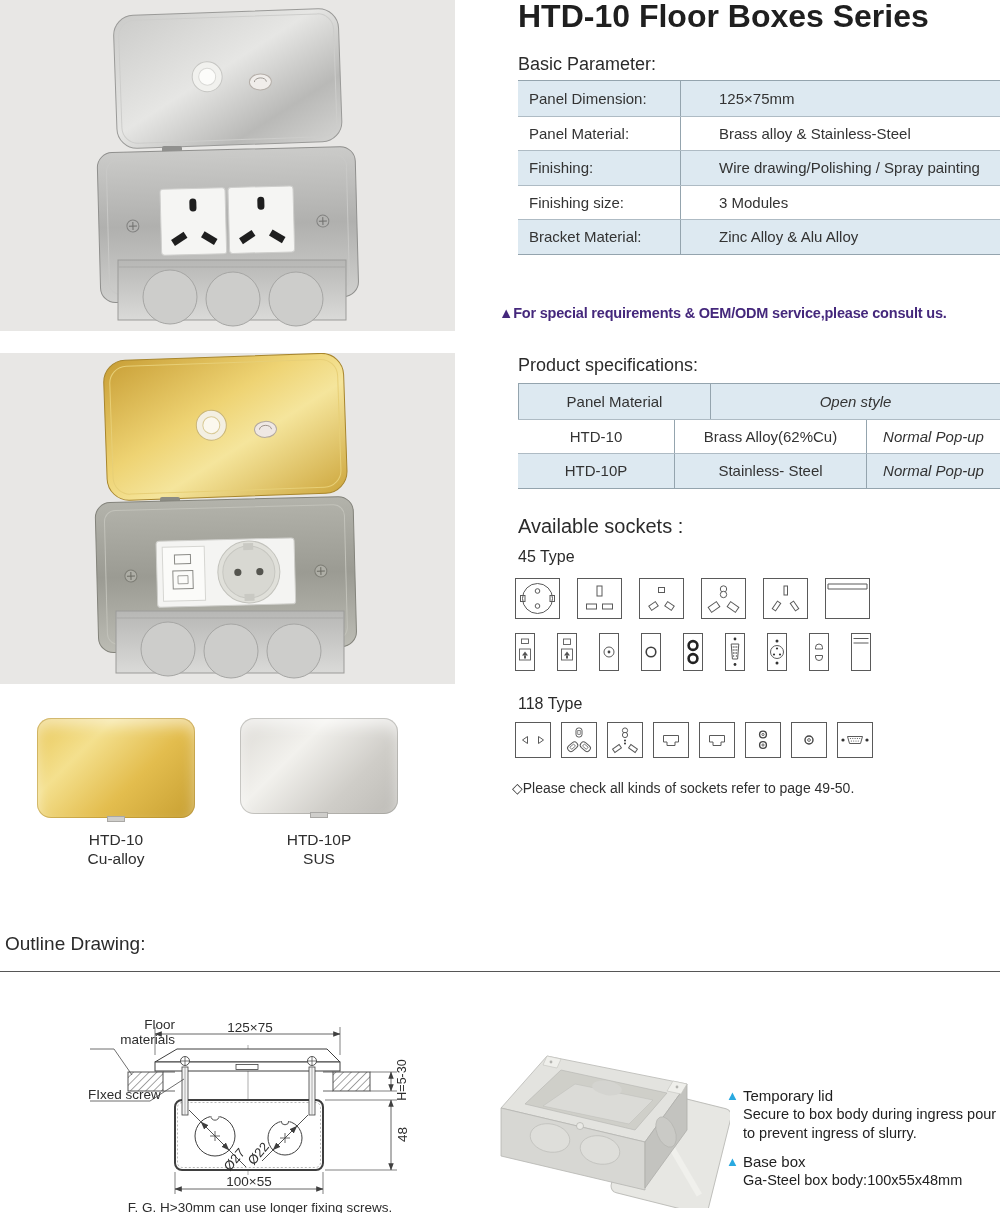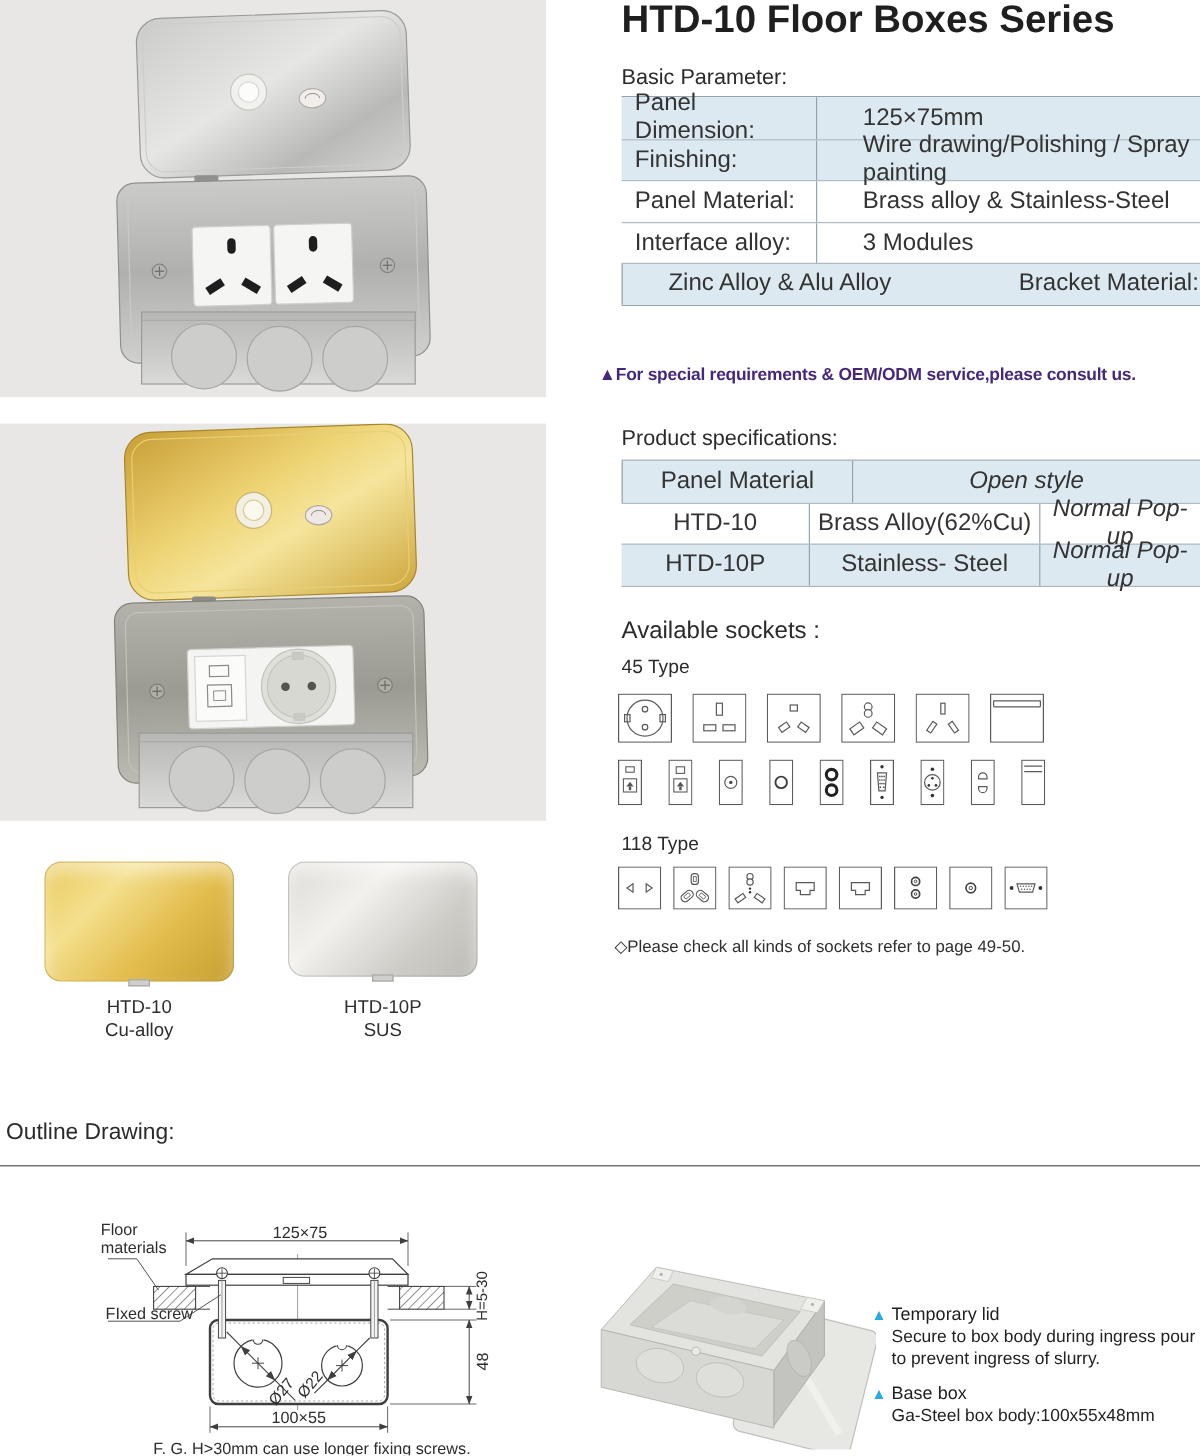--- a/index.html
+++ b/index.html
@@ -35,21 +35,21 @@
   .sub-heading { position:absolute; left:518px; font-size:16px; color:#2b2b2b; }
   .h-45 { top:548px; }
   .h-118 { top:695px; }
 
   .rule { position:absolute; left:0; top:971px; width:1000px; height:1px; background:#565656; }
 
   
   .tbl { position:absolute; left:518px; width:482px; border-top:1px solid #94a4ae; border-bottom:1px solid #94a4ae; }
   .table1 { top:80px; }
   .table2 { top:383px; }
-  .trow { display:flex; height:34.5px; border-top:1px solid #aebbc4; font-size:20px; color:#333; }
+  .trow { display:flex; height:34.5px; border-top:1px solid #aebbc4; font-size:15px; color:#333; }
   .trow:first-child { border-top:none; }
   .trow.blue { background:#dde9f1; }
   .cell { display:flex; align-items:center; }
   .t1label { width:162px; padding-left:11px; }
   .t1value { flex:1; padding-left:38px; border-left:1px solid #94a4ae; }
   .t2c { justify-content:center; text-align:center; }
   .t2c1 { width:156px; }
   .t2c2 { width:192px; border-left:1px solid #94a4ae; }
   .t2c3 { flex:1; border-left:1px solid #94a4ae;font-style:italic; }
 
@@ -61,21 +61,21 @@
   .row45b { left:515px; top:633px; gap:22px; }
   .row118 { left:515px; top:722px; gap:10px; }
   .icon-row svg { display:block; }
   .sock-note { position:absolute; left:512px; top:780px; font-size:14px; color:#2f2f2f; white-space:nowrap; }
 
   
   .drawing { position:absolute; left:60px; top:1005px; width:430px; height:208px; }
   .drawing svg { position:absolute; left:0; top:0; }
   .dtext { position:absolute; font-size:13.5px; color:#2d2d2d; white-space:nowrap; }
   .d-dim125 { left:147px; top:15px; width:86px; text-align:center; }
-  .d-floor { left:24px; top:12px; width:74px; line-height:15px; white-space:normal; }
+  .d-floor { left:41px; top:12px; width:74px; line-height:15px; white-space:normal;text-align:right; }
   .d-screw { left:28px; top:82px; }
   .d-h { left:318px; top:68px; width:48px; text-align:center; font-size:12.5px; transform:rotate(-90deg); }
   .d-48 { left:329px; top:122px; width:26px; text-align:center; transform:rotate(-90deg); }
   .d-d27 { left:162px; top:147px; font-size:13px; transform:rotate(-50deg); }
   .d-d22 { left:186px; top:141px; font-size:13px; transform:rotate(-50deg); }
   .d-dim100 { left:149px; top:169px; width:80px; text-align:center; }
   .d-caption { left:60px; top:195px; width:280px; text-align:center; font-size:13.5px; }
 
   
   .basebox-photo { position:absolute; left:495px; top:1038px; width:235px; height:170px; }
@@ -232,35 +232,35 @@
   </div>
 
   <div class="title">HTD-10 Floor Boxes Series</div>
   <div class="sec-heading h-basic">Basic Parameter:</div>
 
   <div class="tbl table1">
     <div class="trow blue">
       <div class="cell t1label">Panel Dimension:</div>
       <div class="cell t1value">125×75mm</div>
     </div>
+    <div class="trow">
+      <div class="cell t1label">Panel Material:</div>
+      <div class="cell t1value">Brass alloy &amp; Stainless-Steel</div>
+    </div>
     <div class="trow blue">
       <div class="cell t1label">Finishing:</div>
       <div class="cell t1value">Wire drawing/Polishing / Spray painting</div>
     </div>
     <div class="trow">
-      <div class="cell t1label">Panel Material:</div>
-      <div class="cell t1value">Brass alloy &amp; Stainless-Steel</div>
-    </div>
-    <div class="trow">
-      <div class="cell t1label">Interface alloy:</div>
+      <div class="cell t1label">Finishing size:</div>
       <div class="cell t1value">3 Modules</div>
     </div>
     <div class="trow blue">
+      <div class="cell t1label">Bracket Material:</div>
       <div class="cell t1value">Zinc Alloy &amp; Alu Alloy</div>
-      <div class="cell t1label">Bracket Material:</div>
     </div>
   </div>
 
   <div class="oem-note">▲For special requirements &amp; OEM/ODM service,please consult us.</div>
 
   <div class="sec-heading h-specs">Product specifications:</div>
   <div class="tbl table2">
     <div class="trow blue">
       <div class="cell t2c t2c2">Panel Material</div>
       <div class="cell t2c t2c3">Open style</div>

